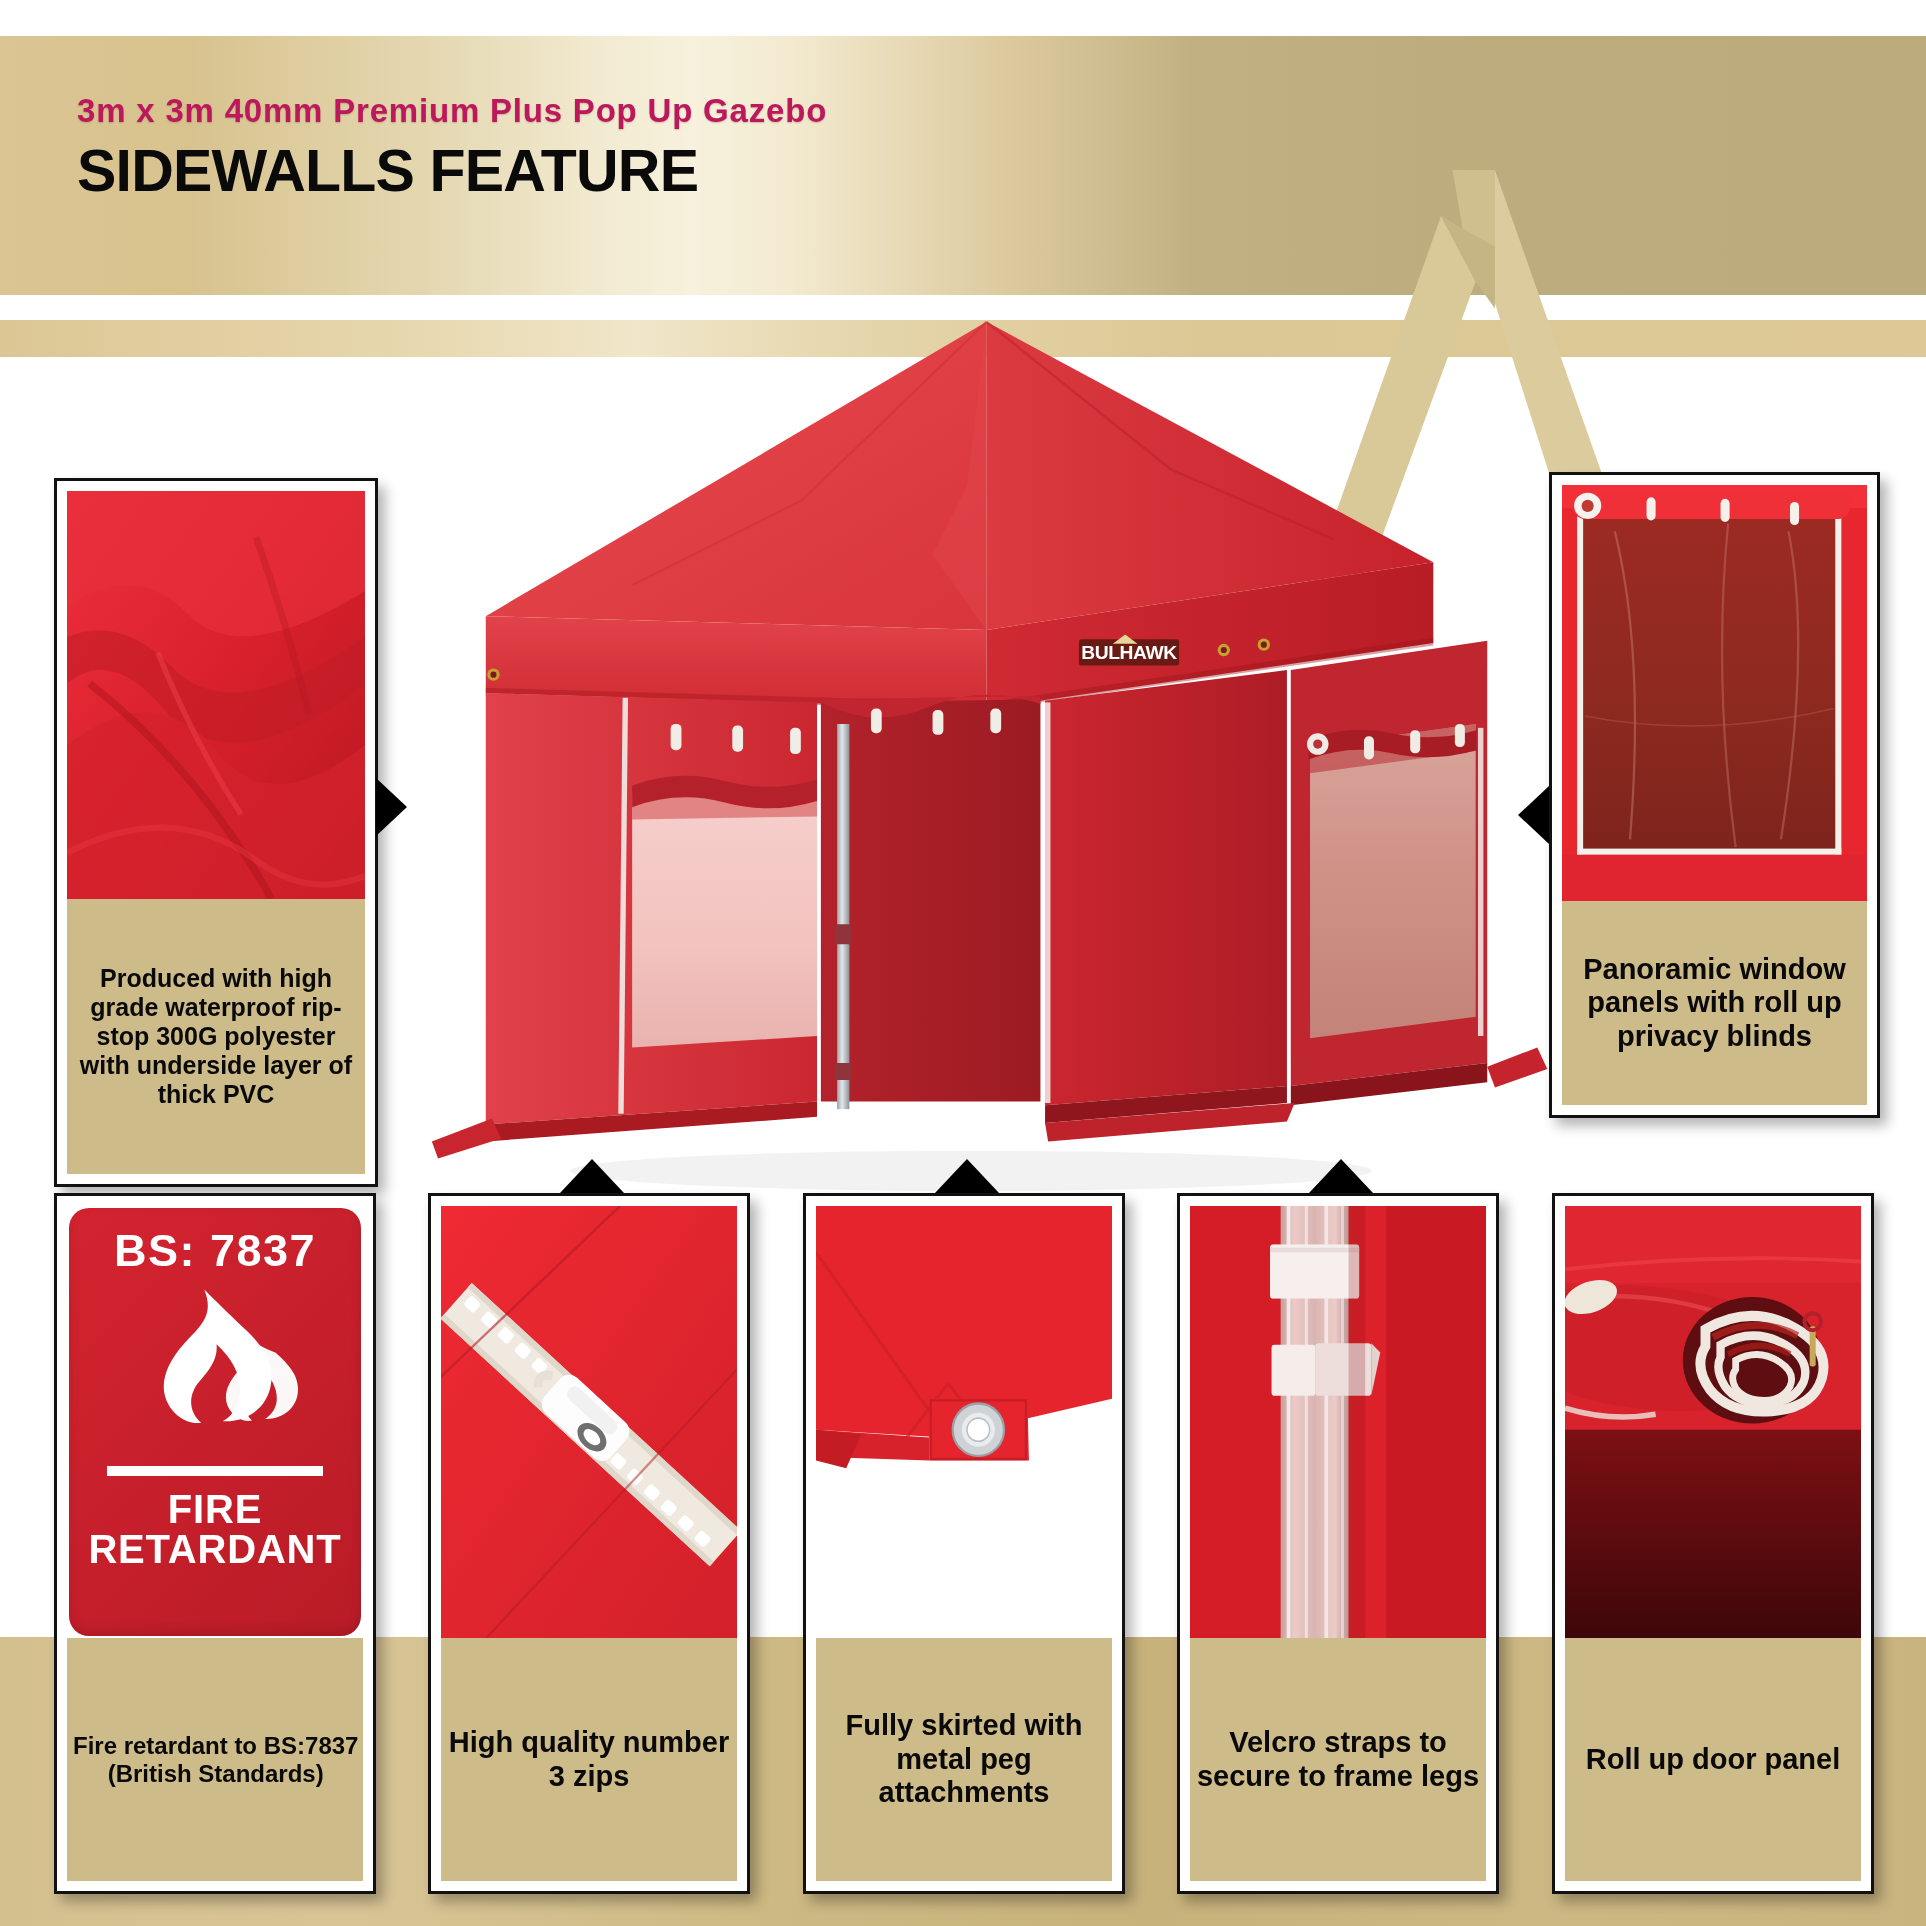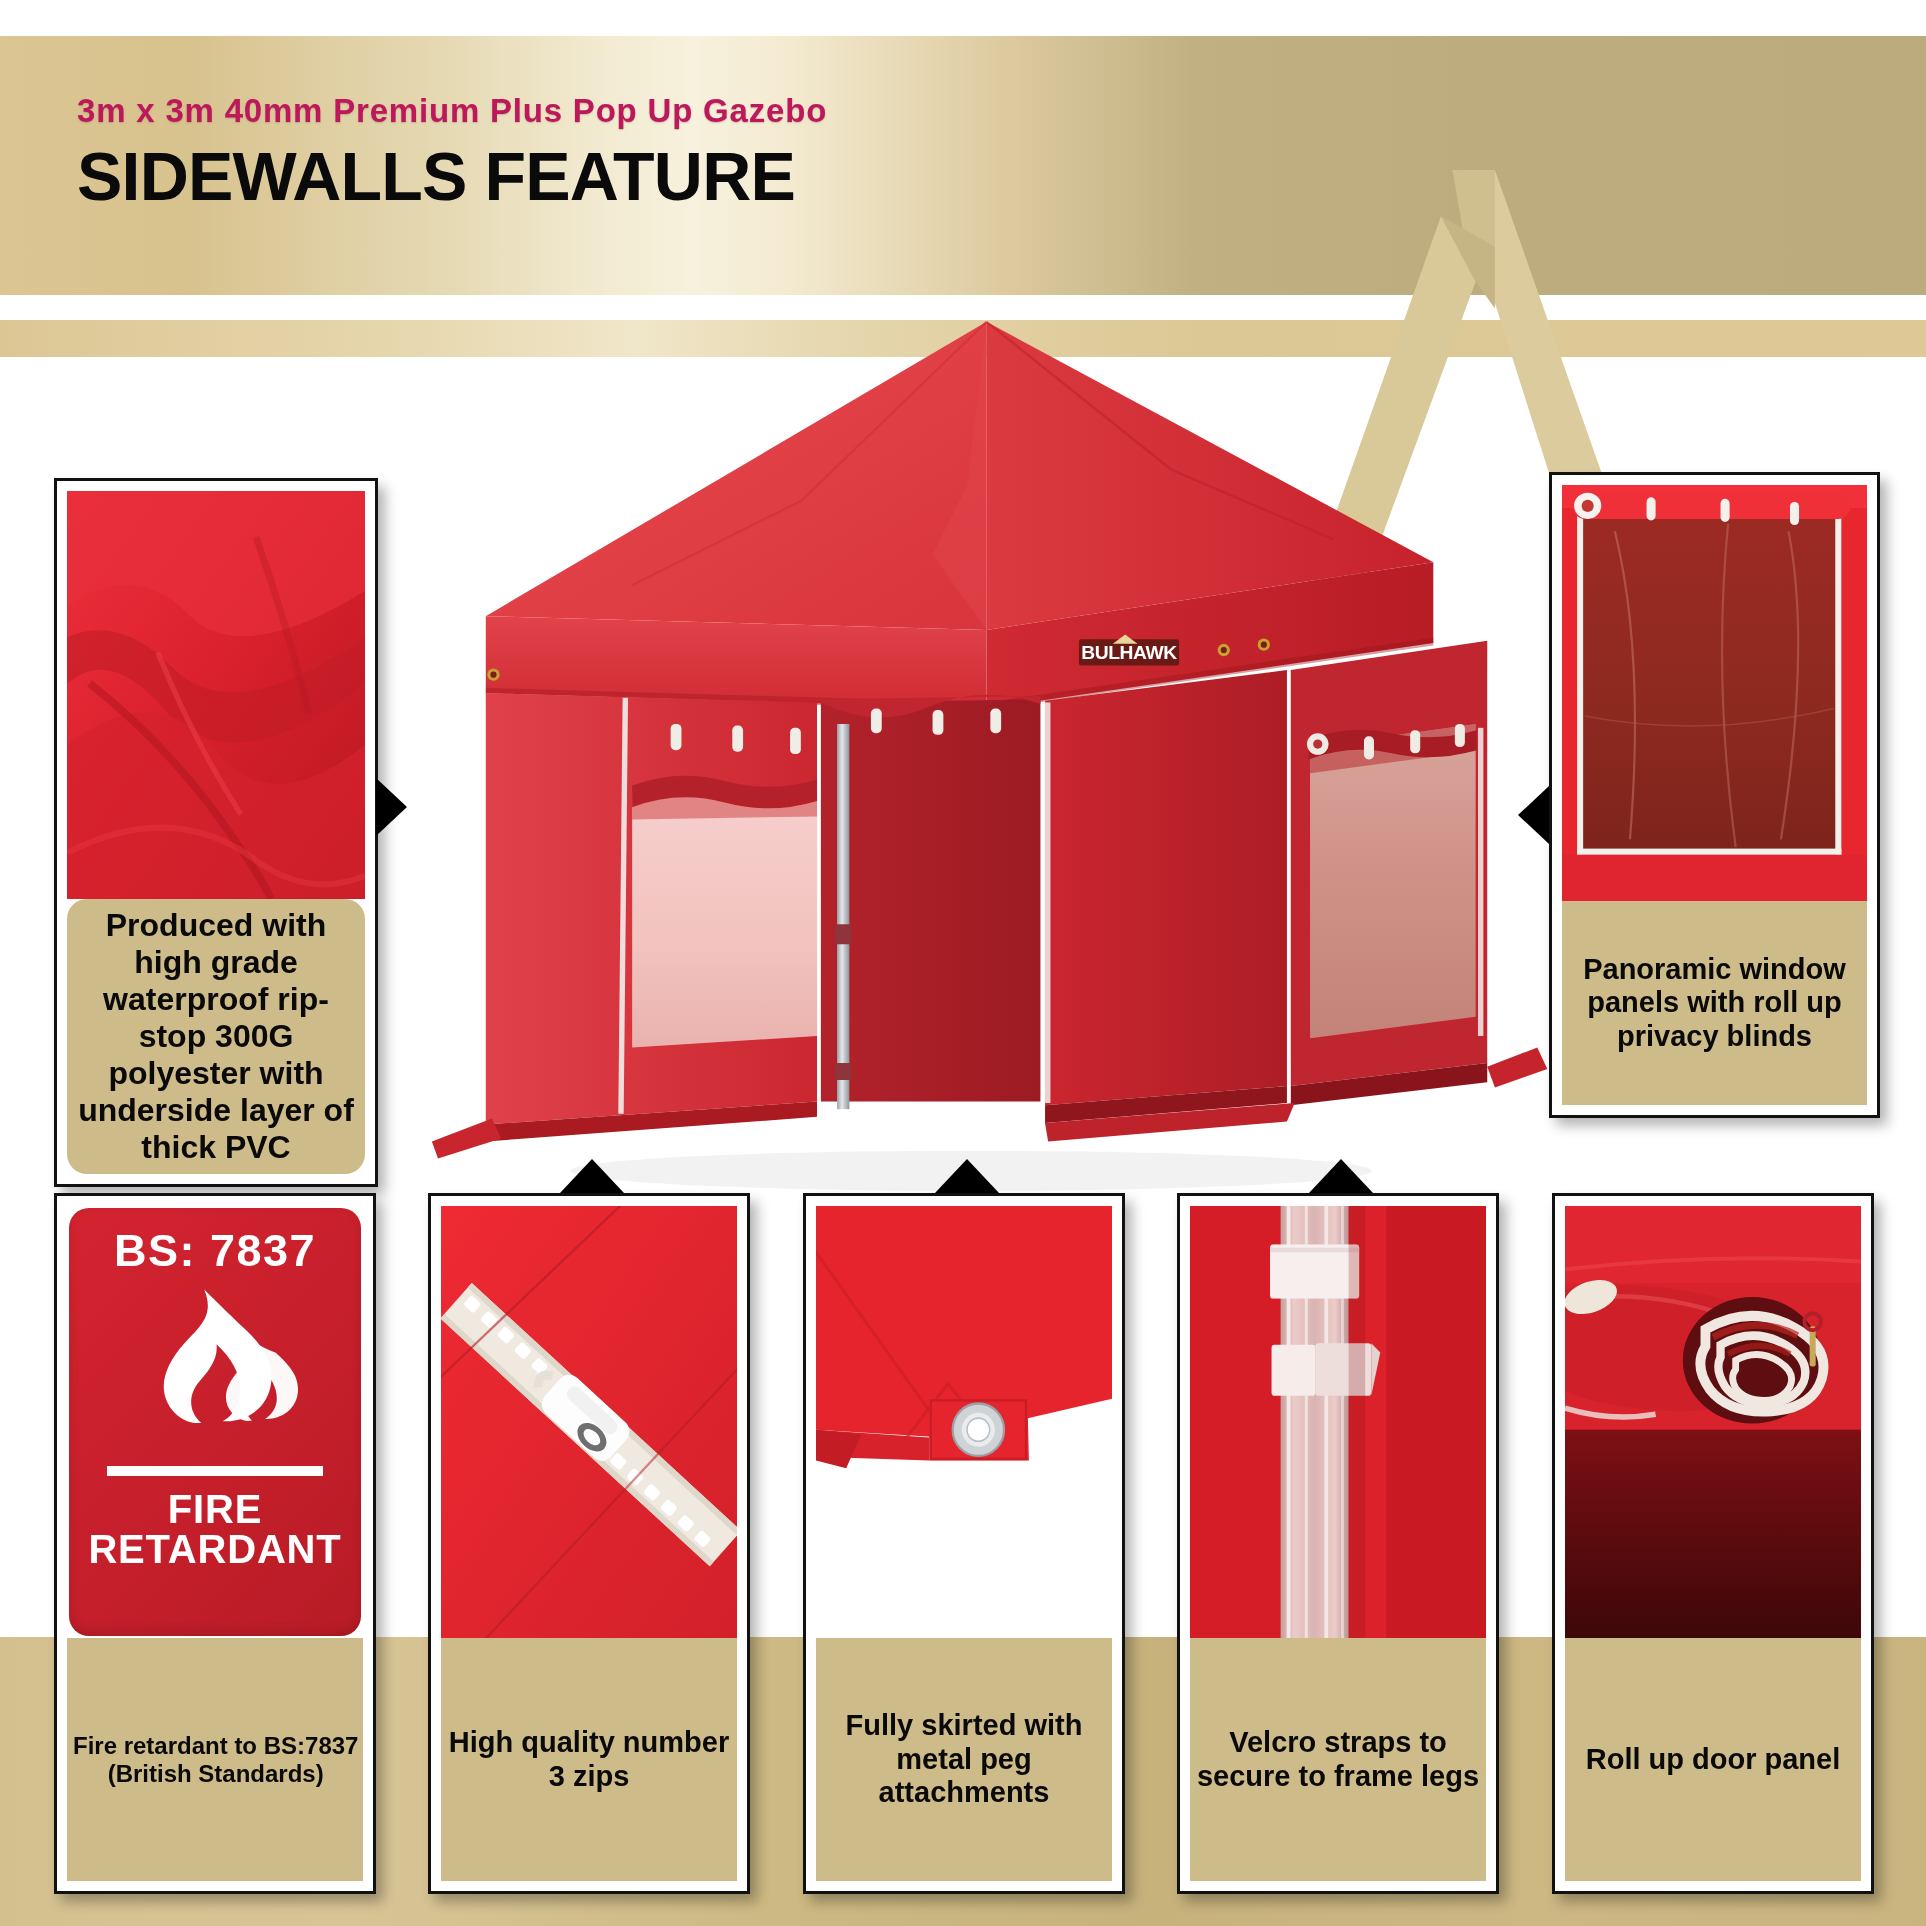--- a/index.html
+++ b/index.html
@@ -37,21 +37,21 @@
   #title-block {
     position:absolute; left:77px; top:92px; z-index:6;
   }
   #subtitle {
     font-size:33px; font-weight:bold; color:#be185d;
     letter-spacing:0.8px; font-stretch:condensed;
     text-shadow:0 0.8px 1.5px rgba(120,100,60,.35);
     white-space:nowrap;
   }
   #maintitle {
-    font-size:68px; font-weight:bold; color:#0a0a0a;
+    font-size:59px; font-weight:bold; color:#0a0a0a;
     line-height:1.05; margin-top:10.8px; letter-spacing:-0.8px;
     white-space:nowrap;
   }
 
   
   #footer-band {
     position:absolute; left:0; top:1637px; width:1926px; height:289px;
     background:linear-gradient(to right,
        #d4c08f 0%, #d8c596 18%, #cdb983 40%, #c7b27c 60%,
        #cdb884 80%, #c9b47f 100%);
@@ -87,21 +87,21 @@
   .tri-right { border-top:29px solid transparent; border-bottom:29px solid transparent;
                border-left:31px solid #000; }
   .tri-left  { border-top:29px solid transparent; border-bottom:29px solid transparent;
                border-right:31px solid #000; }
   .tri-up    { border-left:32px solid transparent; border-right:32px solid transparent;
                border-bottom:34px solid #000; }
 
   
   #card-fabric   { left:54px;  top:478px;  width:324px; height:709px; }
   #card-fabric .photo   { height:408px; }
-  #card-fabric .caption { font-size:32px;border-radius:20px; }
+  #card-fabric .caption { font-size:25px; }
 
   #card-window   { left:1549px; top:472px; width:331px; height:646px; }
   #card-window .photo   { height:416px; }
   #card-window .caption { font-size:29px; }
 
   #card-fire     { left:54px;  top:1193px; width:322px; height:701px; }
   #card-fire .photo  { height:432px; background:#ffffff; padding:2px; }
   #card-fire .caption{ font-size:24px;padding-left:6px; }
 
   #card-zip      { left:428px; top:1193px; width:322px; height:701px; }

